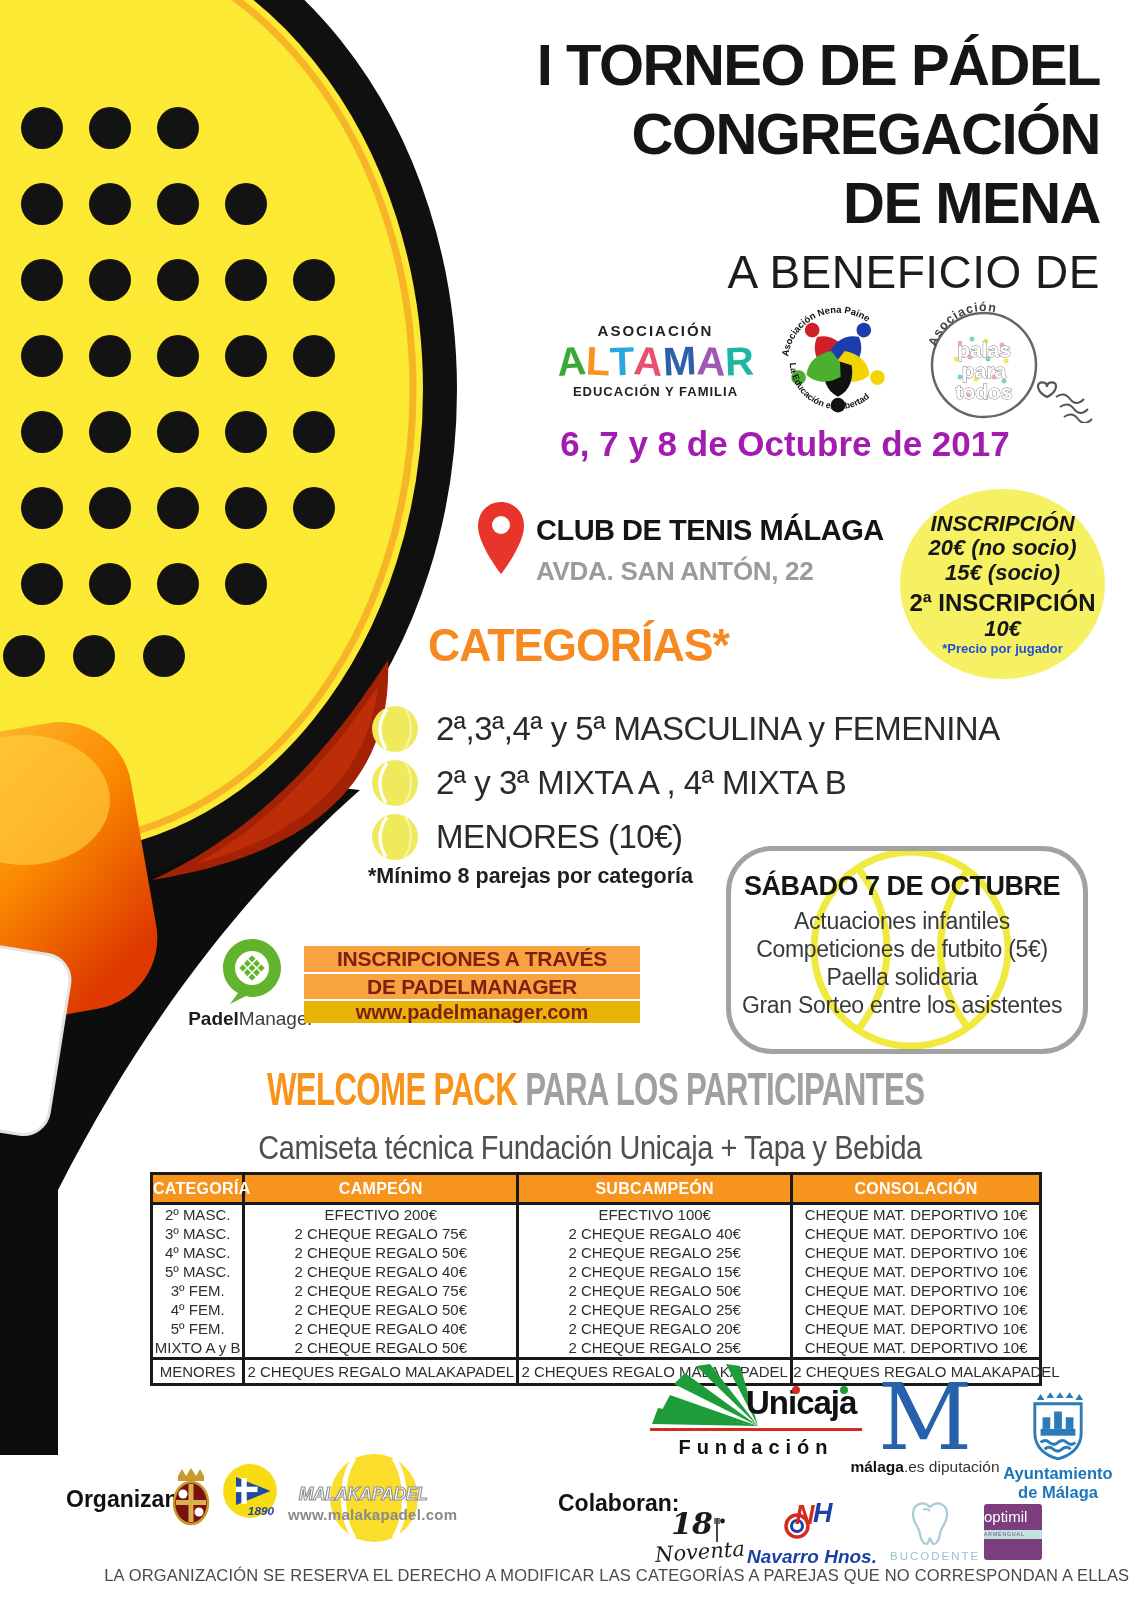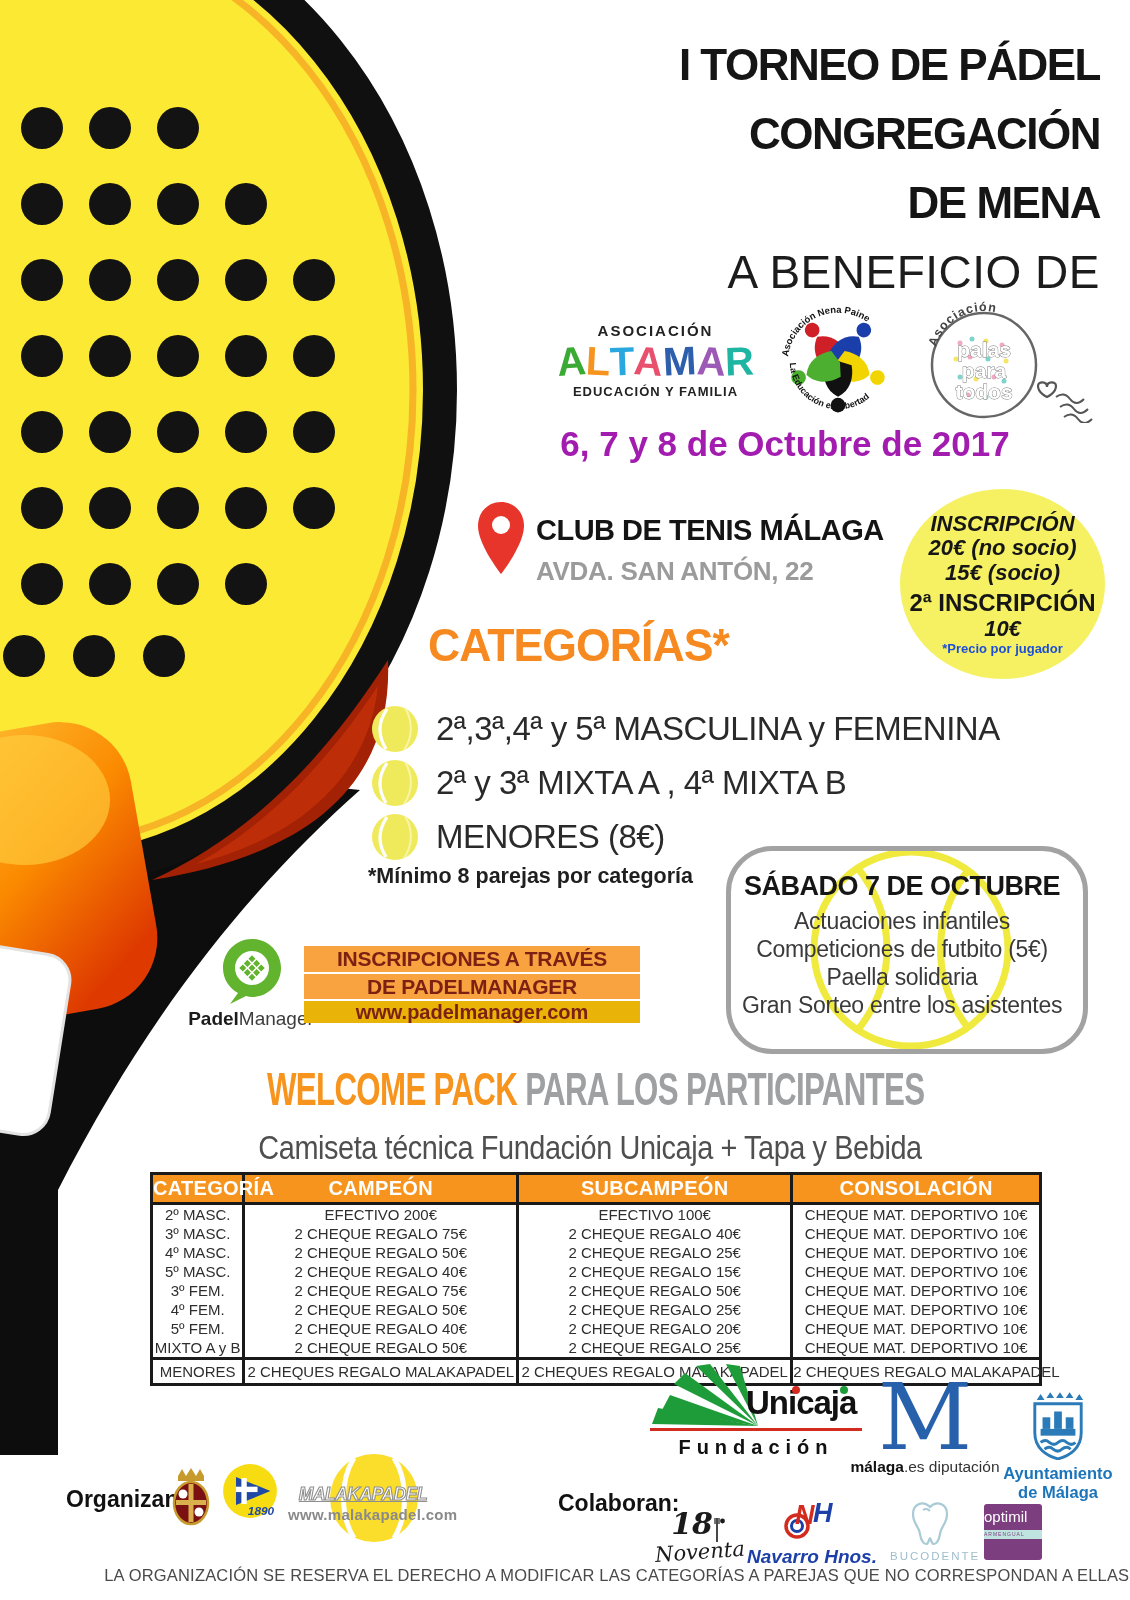--- a/index.html
+++ b/index.html
@@ -1,21 +1,21 @@
 <!DOCTYPE html>
 <html><head>
 <meta charset="utf-8">
 <style>
   html,body{margin:0;padding:0;background:#e8e8e8;}
   .poster{position:relative;width:1130px;height:1600px;margin:0 auto;background:#ffffff;
     overflow:hidden;font-family:"Liberation Sans",sans-serif;color:#161616;}
   .abs{position:absolute;}
   .tr{text-align:right;} .tc{text-align:center;}
   
-  .title-line{font-size:44px;font-weight:800;line-height:69px;letter-spacing:-1.5px;color:#151515;}
+  .title-line{font-size:58px;font-weight:800;line-height:69px;letter-spacing:-1.5px;color:#151515;}
   .beneficio{font-size:46px;font-weight:400;letter-spacing:.5px;color:#1c1c1c;}
   
   .alt-top{font-size:15px;font-weight:700;letter-spacing:2px;color:#222;}
   .alt-word span{font-size:40px;font-weight:800;display:inline-block;}
   .alt-word span:nth-child(1){color:#3AAA35;transform:rotate(-4deg);}
   .alt-word span:nth-child(2){color:#F7941F;transform:rotate(3deg);}
   .alt-word span:nth-child(3){color:#29A8E0;transform:rotate(-2deg);}
   .alt-word span:nth-child(4){color:#E8506E;transform:rotate(4deg);}
   .alt-word span:nth-child(5){color:#2E5FAC;transform:rotate(-3deg);}
   .alt-word span:nth-child(6){color:#9C59B5;transform:rotate(3deg);}
@@ -51,21 +51,21 @@
   .sat-item{font-size:23px;font-weight:400;color:#3A3A3A;line-height:28px;letter-spacing:-.3px;}
   
   .welcome{font-size:46px;font-weight:800;letter-spacing:-1px;white-space:nowrap;
     transform:scaleX(.68);transform-origin:center;}
   .welcome .hl{color:#F7941D;} .welcome .gy{color:#9FA0A2;}
   .welcome-sub{font-size:34px;font-weight:300;color:#4F4F4F;letter-spacing:-.5px;white-space:nowrap;
     transform:scaleX(.85);transform-origin:center;}
   
   .prize-table{position:absolute;left:150px;top:1172px;width:892px;border-collapse:collapse;
     table-layout:fixed;text-align:center;border:3px solid #1A1A1A;}
-  .prize-table th{background:#F7941D;color:#ffffff;font-weight:700;font-size:20px;height:27px;
+  .prize-table th{background:#F7941D;color:#ffffff;font-weight:700;font-size:16px;height:27px;
     border:3px solid #1A1A1A;letter-spacing:.3px;padding:0;}
   .prize-table td{border-left:3px solid #1A1A1A;border-right:3px solid #1A1A1A;height:19px;
     padding:0;font-size:15px;color:#2E2E2E;white-space:nowrap;line-height:19px;}
   .prize-table tfoot td{border-top:3px solid #1A1A1A;height:23px;line-height:23px;}
   
   .uni-name{font-size:33px;font-weight:800;letter-spacing:-1px;color:#111;}
   .uni-sub{font-size:20px;font-weight:700;letter-spacing:6px;color:#111;}
   .dip-m{font-family:"DejaVu Serif",serif;font-size:92px;line-height:80px;color:#2761AC;}
   .dip-text{font-size:15.5px;color:#333;} .dip-text .bold{font-weight:800;color:#111;text-align:right;}
   .ayto-text{font-size:16.5px;font-weight:700;color:#1B75BB;line-height:19px;}
@@ -278,21 +278,21 @@
         <path d="M33 2 C41 15 41 31 32 44" fill="none" stroke="#F8F5A8" stroke-width="2"></path>
       </svg>
       <span class="cat-text">2ª y 3ª MIXTA A , 4ª MIXTA B</span>
     </div>
     <div class="cat-item">
       <svg width="46" height="46" viewBox="0 0 46 46">
         <circle cx="23" cy="23" r="23" fill="#EFE95C"></circle>
         <path d="M15 3 C6 16 6 30 14 43" fill="none" stroke="#ffffff" stroke-width="3.2"></path>
         <path d="M33 2 C41 15 41 31 32 44" fill="none" stroke="#F8F5A8" stroke-width="2"></path>
       </svg>
-      <span class="cat-text">MENORES (8€)</span>
+      <span class="cat-text">MENORES (10€)</span>
     </div>
   </div>
   <div class="abs cat-note" style="left:368px;top:864px;">*Mínimo 8 parejas por categoría</div>
 
   <div class="abs sat-box" style="left:726px;top:846px;">
     <svg class="abs" style="left:60px;top:-6px;" width="240" height="210" viewBox="0 0 240 210">
       <circle cx="120" cy="104" r="97" fill="none" stroke="#F0EA3E" stroke-width="7"></circle>
       <path d="M 66 22 C 106 72 106 136 66 186" fill="none" stroke="#F0EA3E" stroke-width="7"></path>
       <path d="M 178 24 C 140 72 140 136 178 184" fill="none" stroke="#F0EA3E" stroke-width="7"></path>
     </svg>
@@ -473,21 +473,21 @@
     <rect x="13" y="22" width="20" height="5" fill="#ffffff"></rect>
     <text x="24" y="48" font-size="11" font-style="italic" font-weight="700" fill="#1F49A5">1890</text>
   </svg>
 
   <div class="abs" style="left:288px;top:1452px;width:150px;height:94px;">
     <svg class="abs" style="left:40px;top:0;" width="92" height="92" viewBox="0 0 92 92">
       <circle cx="46" cy="46" r="44" fill="#FBDD2B"></circle>
       <path d="M26 6 C12 28 12 64 26 86" fill="none" stroke="#ffffff" stroke-width="5"></path>
       <path d="M66 6 C80 28 80 64 66 86" fill="none" stroke="#ffffff" stroke-width="5"></path>
     </svg>
-    <div class="abs tc malaka-name" style="left:0;top:32px;width:150px;text-decoration:underline;">MALAKAPADEL</div>
+    <div class="abs tc malaka-name" style="left:0;top:32px;width:150px;">MALAKAPADEL</div>
     <div class="abs tc malaka-url" style="left:0;top:54px;width:150px;">www.malakapadel.com</div>
   </div>
 
   <div class="abs org-label" style="left:558px;top:1490px;">Colaboran:</div>
 
   <div class="abs tc n18" style="left:655px;top:1506px;width:86px;">
     <span class="num">18</span><svg width="12" height="28" viewBox="0 0 12 28" style="vertical-align:middle">
         <line x1="4" y1="2" x2="4" y2="26" stroke="#1a1a1a" stroke-width="1.6"></line>
         <line x1="2" y1="2" x2="2" y2="8" stroke="#1a1a1a" stroke-width="1.2"></line>
         <line x1="6" y1="2" x2="6" y2="8" stroke="#1a1a1a" stroke-width="1.2"></line>

